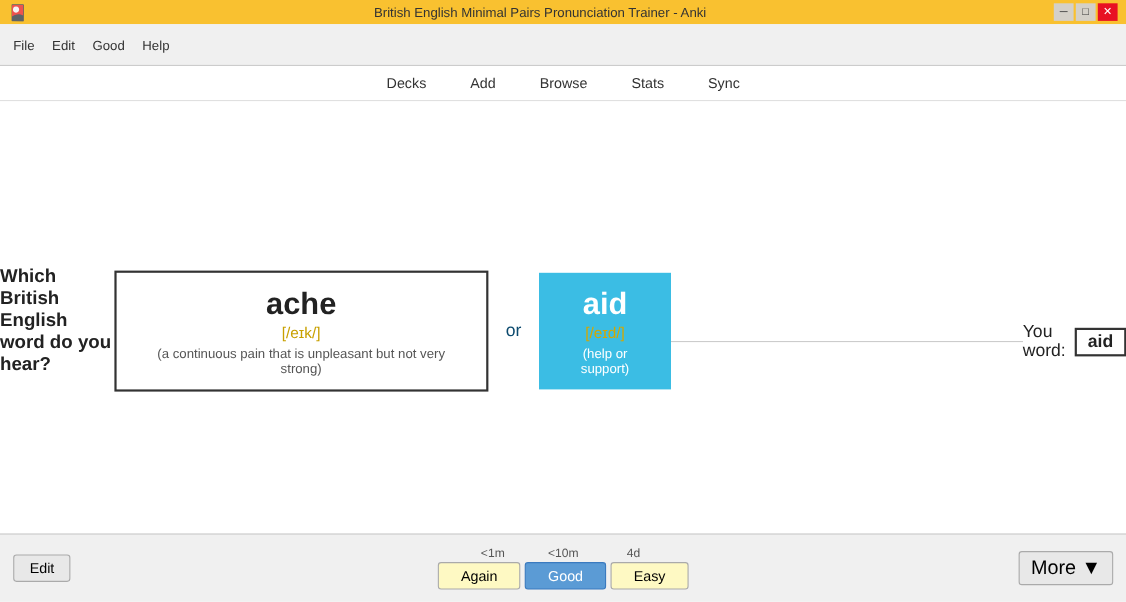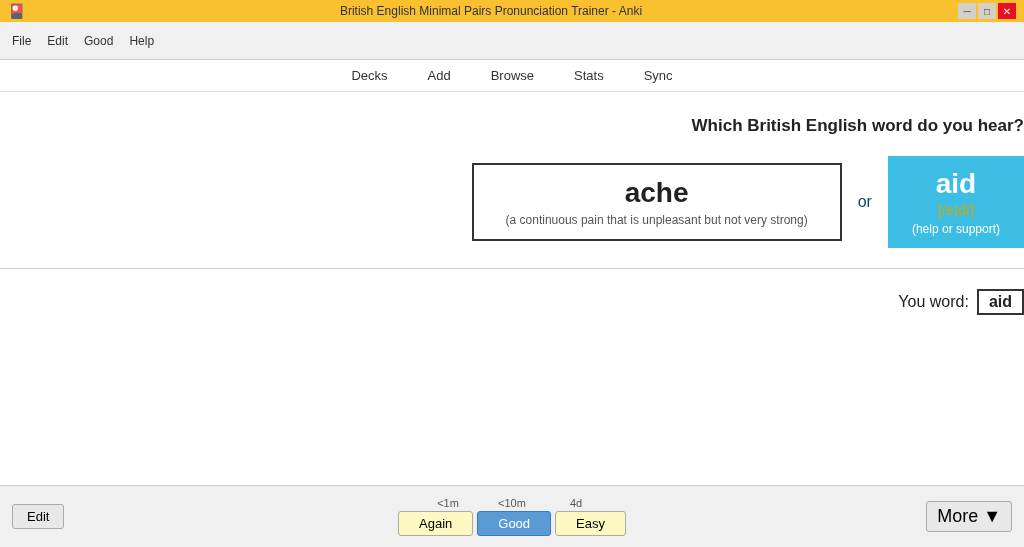--- a/index.html
+++ b/index.html
@@ -90,22 +90,22 @@
       border: none;
       background: none;
       font-weight: 500;
     }
 
     
     #main-content {
       flex: 1;
       background: white;
       display: flex;
-      flex-direction: column;
-      align-items: flex-end;
+      flex-direction: row;
+      align-items: center;
       padding-top: 24px;
       overflow: hidden;
     }
 
     #question-text {
       font-size: 17px;
       font-weight: bold;
       color: #222;
       margin-bottom: 20px;
     }
@@ -306,20 +306,21 @@
   <button class="nav-btn">Sync</button>
 </div>
 
 <div id="main-content">
   <div id="question-text">Which British English word do you hear?</div>
 
   <div id="words-row">
 
     <div id="word-ache-box">
       <span id="word-ache">ache</span>
+      <span id="word-ache-ipa">[/eɪk/]</span>
       <span id="word-ache-def">(a continuous pain that is unpleasant but not very strong)</span>
     </div>
 
     <span id="or-text">or</span>
 
     <div id="word-aid-box">
       <span id="word-aid">aid</span>
       <span id="word-aid-ipa">[/eɪd/]</span>
       <span id="word-aid-def">(help or support)</span>
     </div>

